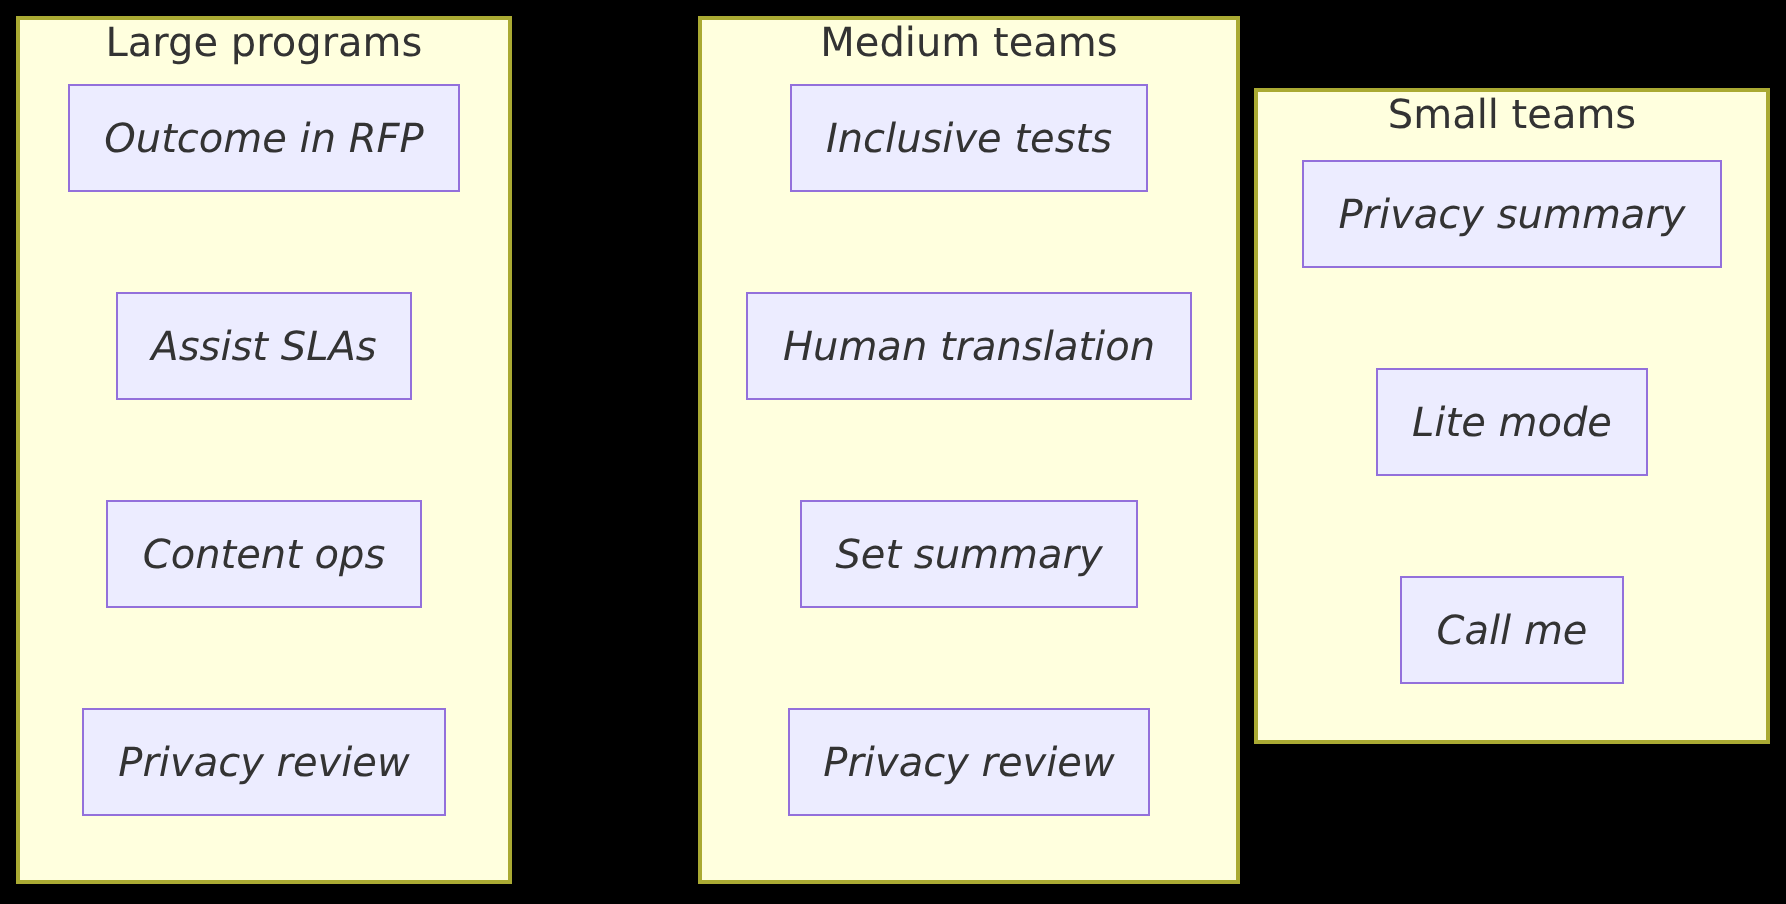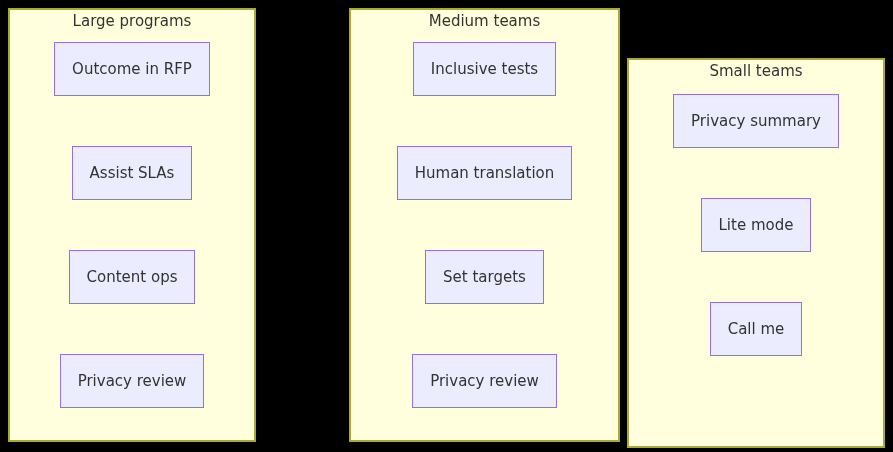--- a/index.html
+++ b/index.html
@@ -7,32 +7,32 @@
     padding: 0;
     background: #000000;
   }
   .canvas {
     position: relative;
     width: 893px;
     height: 452px;
     background: var(--page-background, #000000);
     font-family: "DejaVu Sans", "Liberation Sans", sans-serif;
     color: var(--text, #333333);
-    font-size: 15px;
+    font-size: 20px;
     overflow: hidden;
   }
   .cluster {
     position: absolute;
     box-sizing: border-box;
     background: var(--cluster-fill, #ffffde);
     border: 2px solid var(--cluster-border, #aaaa33);
   }
   .cluster-c1 { left: 8px;   top: 8px;  width: 248px; height: 434px; }
   .cluster-c2 { left: 307px; top: 8px;  width: 271px; height: 434px; margin-left: 42px; }
-  .cluster-c3 { left: 627px; top: 58px; width: 258px; height: 390px; }
+  .cluster-c3 { left: 627px; top: 44px; width: 258px; height: 328px; }
   .cluster-title {
     position: absolute;
     top: 2px;
     left: 0;
     right: 0;
     text-align: center;
     line-height: 19px;
     white-space: nowrap;
   }
   .nodes {
@@ -49,20 +49,21 @@
   .node {
     box-sizing: border-box;
     height: 54px;
     padding: 0 17px;
     display: flex;
     align-items: center;
     justify-content: flex-start;
     background: var(--node-fill, #ececff);
     border: 1.5px solid var(--node-border, #9370db);
     white-space: nowrap;
+    font-style: italic;
   }
 </style>
 </head>
 <body>
 
 <div class="canvas">
 
   <section class="cluster cluster-c1">
     <div class="cluster-title">Large programs</div>
     <div class="nodes">
@@ -84,21 +85,21 @@
   <section class="cluster cluster-c2">
     <div class="cluster-title">Medium teams</div>
     <div class="nodes">
       <div class="node">
         <span>Inclusive tests</span>
       </div>
       <div class="node">
         <span>Human translation</span>
       </div>
       <div class="node">
-        <span>Set targets</span>
+        <span>Set summary</span>
       </div>
       <div class="node">
         <span>Privacy review</span>
       </div>
     </div>
   </section>
 
   <section class="cluster cluster-c3">
     <div class="cluster-title">Small teams</div>
     <div class="nodes">

